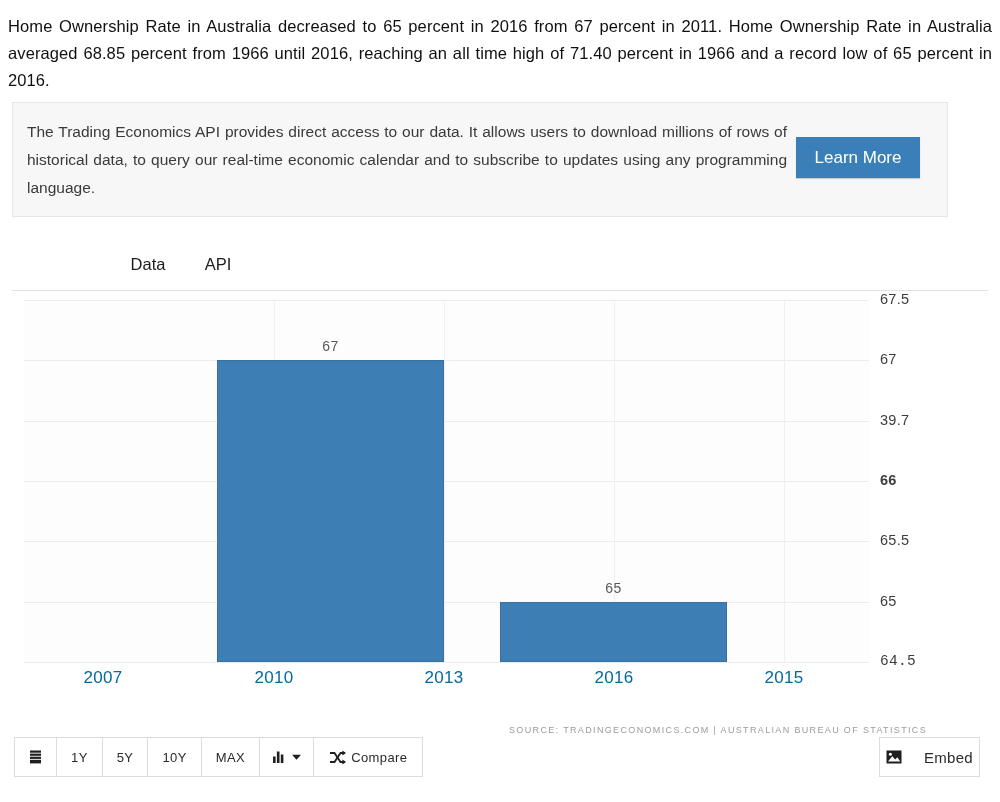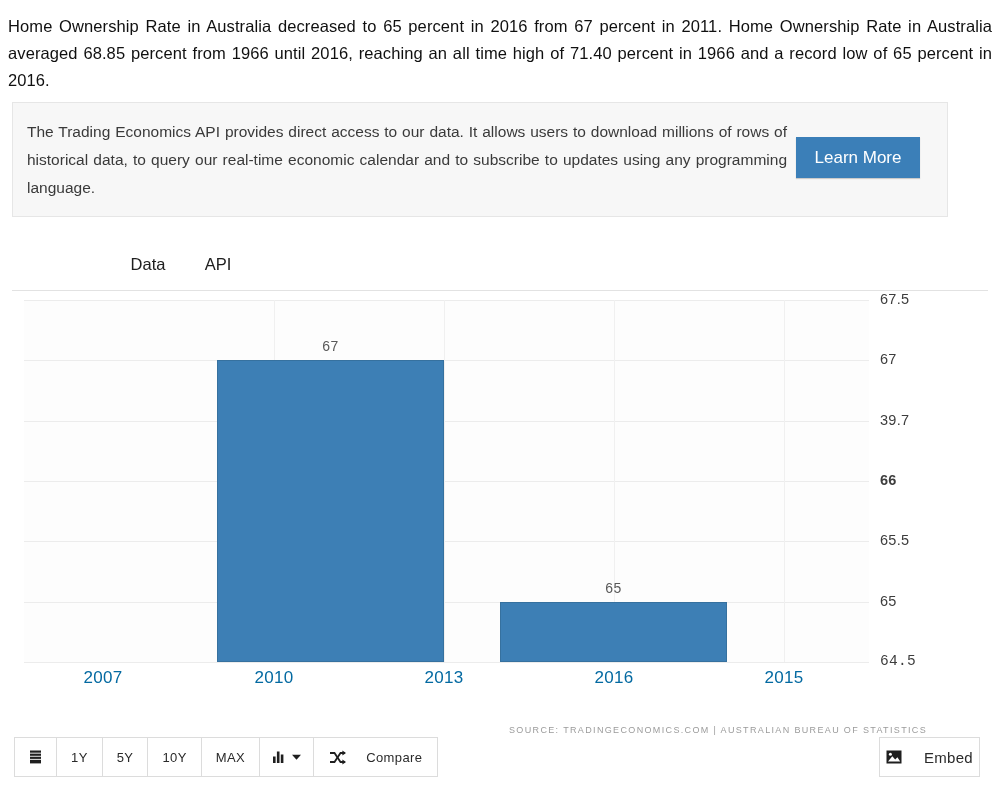--- a/index.html
+++ b/index.html
@@ -191,21 +191,21 @@
     cursor: pointer;
     background: #ffffff;
     box-sizing: border-box;
     padding: 0 14px;
     letter-spacing: 0.4px;
     white-space: nowrap;
   }
   .tb-btn:last-child { border-right: none; }
   #tb-range-icon { padding: 0 13px; }
   #tb-charttype  { padding: 0 12px; gap: 5px; }
-  #tb-compare    { padding: 0 15px; gap: 20px; }
+  #tb-compare    { padding: 0 15px; gap: 5px; }
 
   #embed-button {
     position: absolute;
     left: 879px;
     top: 737px;
     width: 101px;
     height: 40px;
     border: 1px solid #dcdcdc;
     background: #ffffff;
     display: flex;

